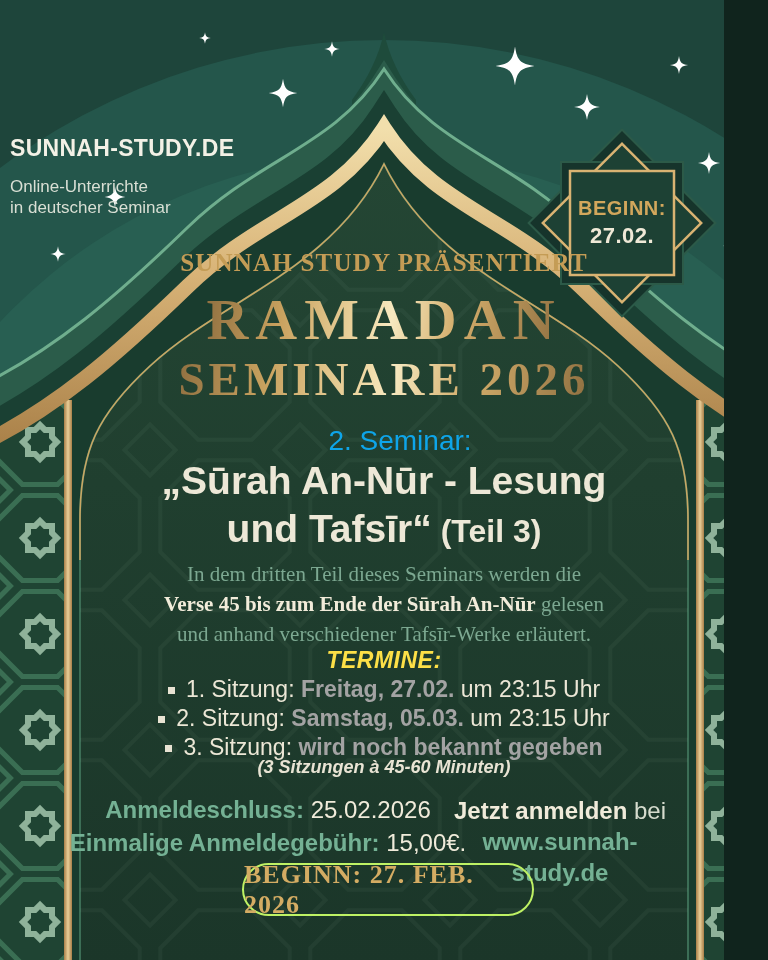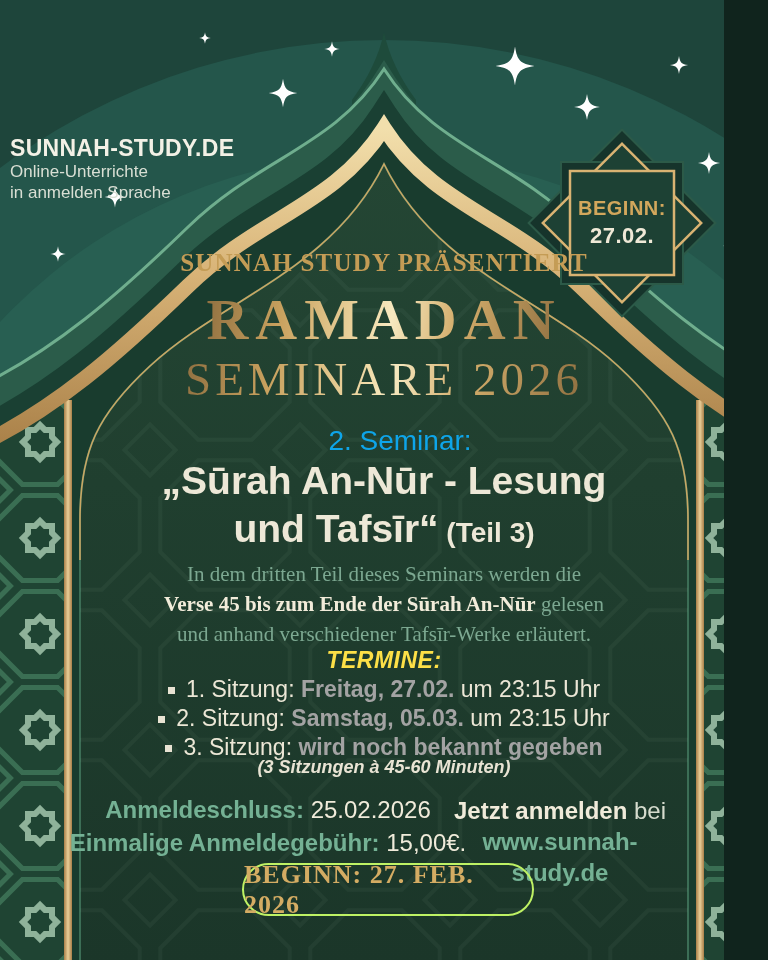--- a/index.html
+++ b/index.html
@@ -4,38 +4,38 @@
 <style>
   html,body{margin:0;padding:0;background:#10241d;}
   .poster{position:relative;width:724px;height:960px;overflow:hidden;
           font-family:"Liberation Sans",sans-serif;background:#1E453B;}
   .poster svg.bg{position:absolute;left:0;top:0;z-index:1;}
   .layer{position:absolute;z-index:3;}
   .center{left:0;width:768px;text-align:center;}
 
   
   .brand-title{font-size:23px;line-height:26px;font-weight:bold;color:#F3F1E6;letter-spacing:.3px;}
-  .brand-sub{font-size:17px;line-height:21px;color:#D9DFD4;margin-top:0;}
+  .brand-sub{font-size:17px;line-height:21px;color:#D9DFD4;margin-top:15px;}
 
   
   .badge-box{left:542px;top:197px;width:160px;text-align:center;}
   .badge-label{font-size:20px;font-weight:bold;color:#D2A75C;letter-spacing:.5px;}
   .badge-date{font-size:22px;font-weight:bold;color:#EFE9D7;margin-top:3px;letter-spacing:.5px;}
 
   .kicker{top:249px;font-family:Liberation Serif, serif;font-weight:bold;
           font-size:25px;color:#C49C55;letter-spacing:1.2px;}
   .goldtext{background:linear-gradient(100deg,#8F6F40 0%,#C9A25F 22%,#EFD9A5 45%,#F7E9C0 52%,#D3AD6B 70%,#8F6F40 100%);
             -webkit-background-clip:text;background-clip:text;color:transparent;}
   .h1{top:286px;font-family:"Liberation Serif",serif;font-weight:bold;font-size:58px;letter-spacing:7px;}
-  .h2{top:352px;font-family:"Liberation Serif",serif;font-weight:normal;font-size:47px;letter-spacing:4px;}
+  .h2{top:352px;font-family:"Liberation Serif",serif;font-weight:bold;font-size:47px;letter-spacing:4px;}
 
   .sem-label{top:425px;font-size:28px;font-weight:normal;color:#0ea5e9;padding-left:16px;}
   .sem-t1{top:459px;font-size:39px;font-weight:bold;color:#EDE8D7;}
   .sem-t2{top:507px;font-size:39px;font-weight:bold;color:#EDE8D7;}
-  .sem-suffix{font-size:28px;}
+  .sem-suffix{font-size:32px;}
 
   .para{top:559px;font-family:"Liberation Serif",serif;font-size:21px;line-height:30px;color:#7CA891;}
   .para b{color:#F2ECDA;}
 
   .termine{top:647px;font-size:23px;font-weight:bold;font-style:italic;color:#fde047;letter-spacing:.5px;}
   .sessions{top:675px;font-size:23px;line-height:29px;color:#ECE7D6;}
   .bullet{display:inline-block;width:7px;height:7px;background:#E8E3D3;margin-right:11px;vertical-align:3px;}
   .sessions b{color:#a3a3a3;margin-top:36px;}
   .note{top:757px;font-size:18px;font-style:italic;font-weight:bold;color:#E9E4D4;}
 
@@ -169,21 +169,21 @@
       <use href="#spark" transform="translate(115,197) scale(0.8)"></use>
       <use href="#spark" transform="translate(205,38) scale(0.45)"></use>
       <use href="#spark" transform="translate(745,38) scale(0.5)"></use>
     </g>
   </svg>
 
   <div class="layer" style="left:10px;top:135px;">
     <div class="brand-title">SUNNAH-STUDY.DE</div>
     <div class="brand-sub">
       <div>Online-Unterrichte</div>
-      <div>in anmelden Sprache</div>
+      <div>in deutscher Seminar</div>
     </div>
   </div>
 
   <div class="layer badge-box">
     <div class="badge-label">BEGINN:</div>
     <div class="badge-date">27.02.</div>
   </div>
 
   <div class="layer center kicker">SUNNAH STUDY PRÄSENTIERT</div>
   <div class="layer center h1"><span class="goldtext">RAMADAN</span></div>

